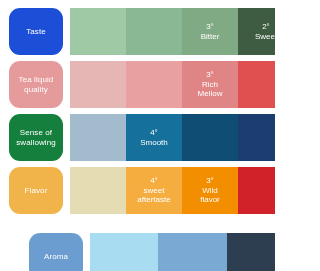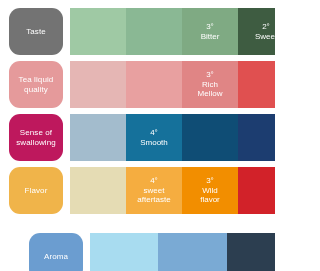--- a/index.html
+++ b/index.html
@@ -72,21 +72,21 @@
     width: 56px;
     position: relative;
     z-index: 2;
   }
 </style>
 </head>
 <body>
 
 <div id="chart">
     <div class="row" style="top: 8px;">
-      <div class="label-pill" style="background: #737373;">
+      <div class="label-pill" style="background: #1d4ed8;">
         <div class="label-pill-text">Taste</div>
       </div>
       <div class="bar">
         <div class="cell" style="background: rgb(159, 201, 164);">
           <div class="cell-text"></div>
         </div>
         <div class="cell" style="background: rgb(138, 184, 148);">
           <div class="cell-text"></div>
         </div>
         <div class="cell" style="background: rgb(127, 170, 131);">
@@ -121,21 +121,21 @@
         </div>
         <div class="cell" style="background: rgb(224, 80, 80);">
           <div class="cell-text"></div>
         </div>
         <div class="cell" style="background: rgb(214, 64, 74);">
           <div class="cell-text"></div>
         </div>
       </div>
     </div>
     <div class="row" style="top: 114px;">
-      <div class="label-pill" style="background: #be185d;">
+      <div class="label-pill" style="background: #15803d;">
         <div class="label-pill-text">Sense of
 swallowing</div>
       </div>
       <div class="bar">
         <div class="cell" style="background: rgb(163, 188, 205);">
           <div class="cell-text"></div>
         </div>
         <div class="cell" style="background: rgb(21, 113, 155);">
           <div class="cell-text">4°
 Smooth</div>

